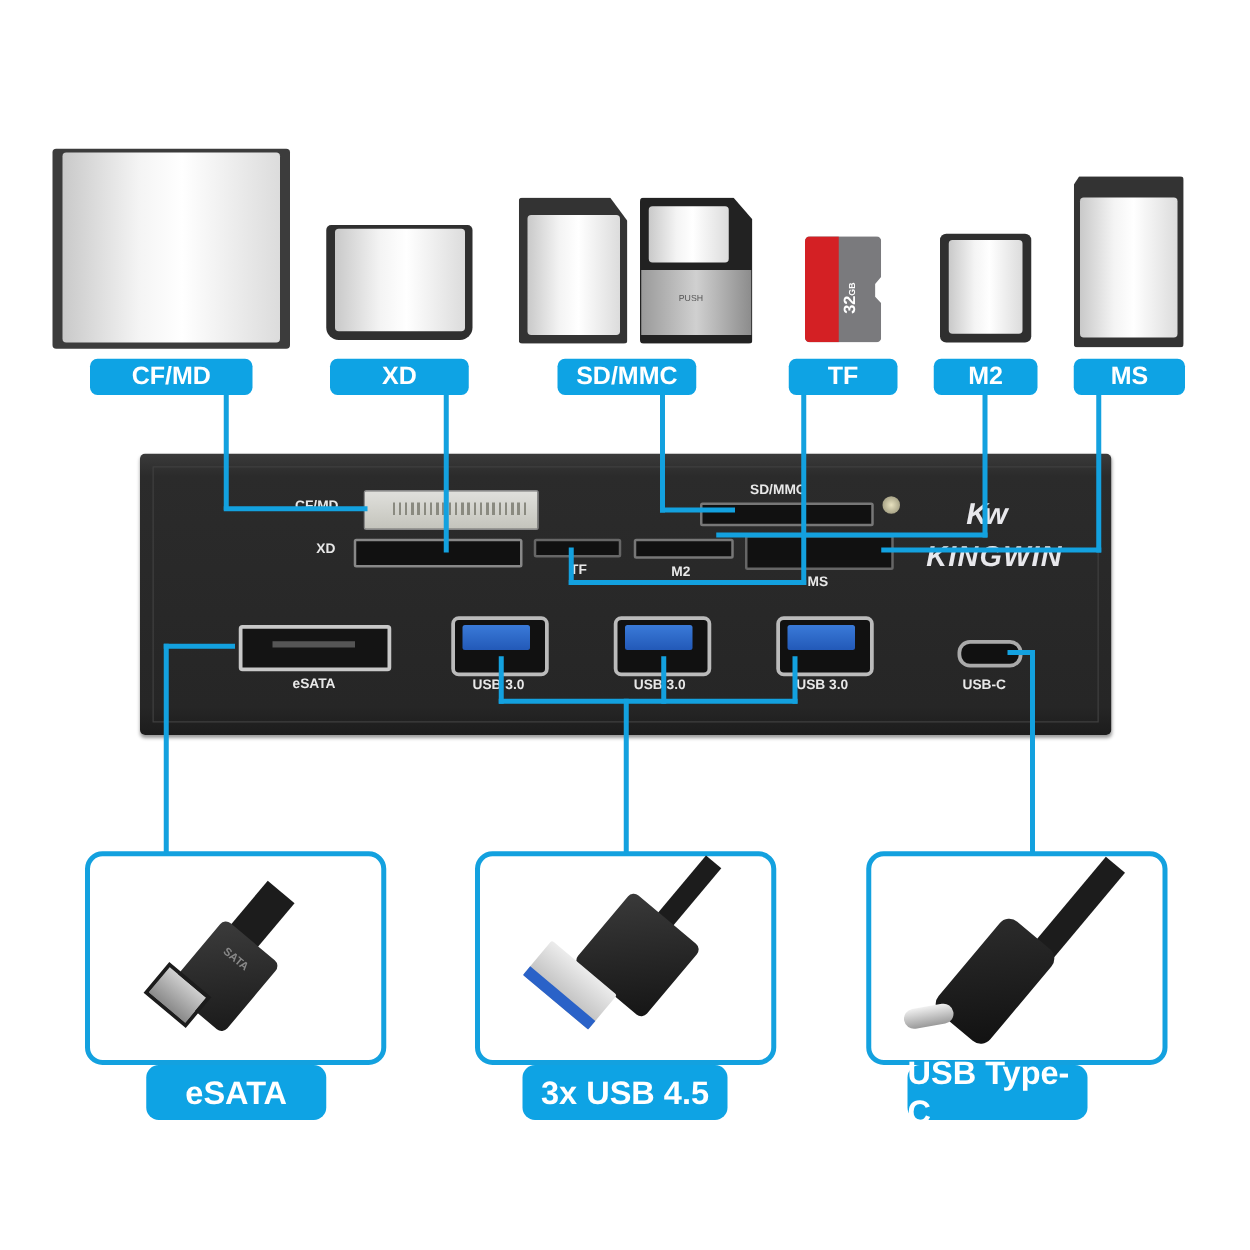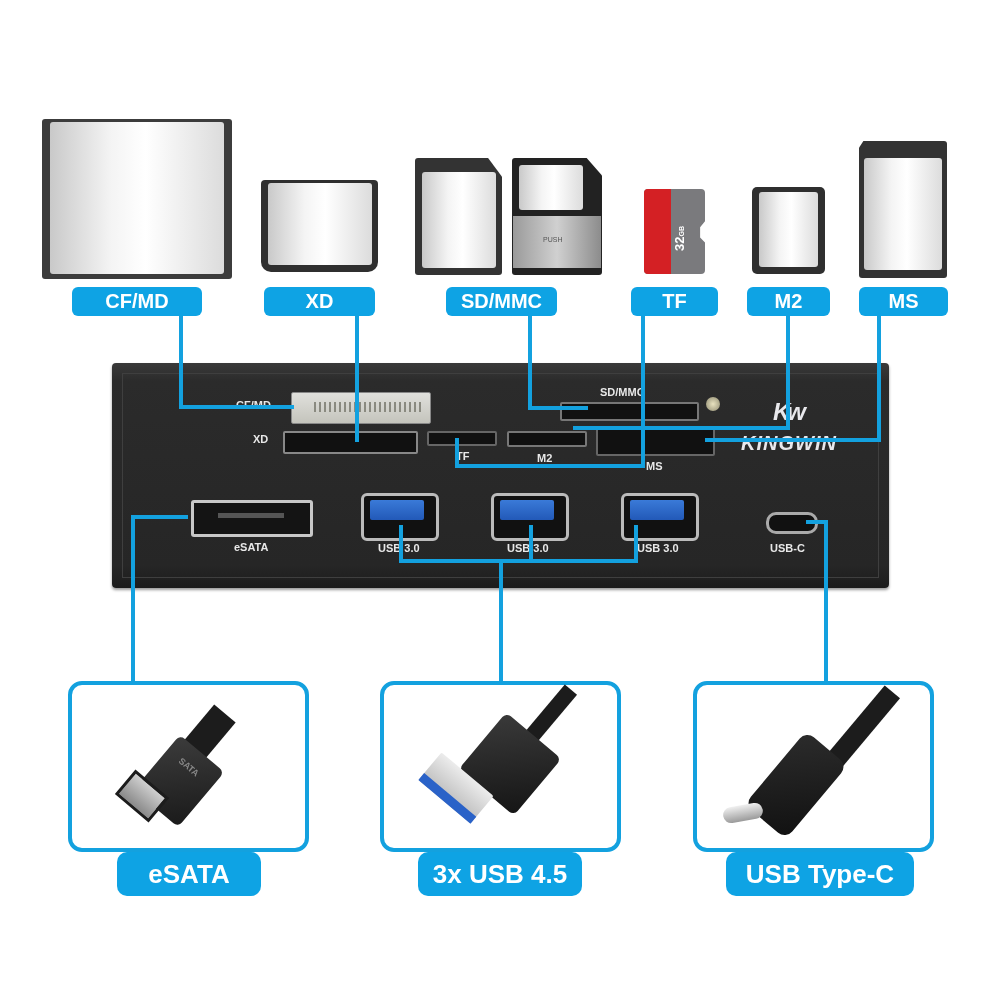--- a/index.html
+++ b/index.html
@@ -82,21 +82,21 @@
 
 <div class="slot" style="left:560px;top:402px;width:135px;height:15px;border-color:#777;"></div>
 <span class="ptext" style="left:600px;top:386px;">SD/MMC</span>
 
 <div class="slot" style="left:596px;top:428px;width:115px;height:24px;border-color:#666;"></div>
 <span class="ptext" style="left:646px;top:460px;">MS</span>
 
 <div class="abs" style="left:706px;top:397px;width:14px;height:14px;border-radius:50%;background:radial-gradient(#e8e2c0,#8e8a70);"></div>
 
 <div class="abs" style="left:773px;top:398px;color:#e8e8ec;font-weight:bold;font-style:italic;font-size:24px;letter-spacing:-3px;">Kw</div>
-<div class="abs" style="left:741px;top:432px;color:#e8e8ec;font-weight:bold;font-style:italic;font-size:20px;letter-spacing:1px;">KINGWIN</div>
+<div class="abs" style="left:741px;top:432px;color:#e8e8ec;font-weight:bold;font-style:italic;font-size:23px;letter-spacing:1px;">KINGWIN</div>
 
 <div class="abs" style="left:191px;top:500px;width:116px;height:31px;background:#141414;border:3px solid #c8c8c8;border-radius:3px;">
   <div class="abs" style="left:24px;top:10px;width:66px;height:5px;background:#555;"></div>
 </div>
 <span class="ptext" style="left:234px;top:541px;">eSATA</span>
 
 <div class="usb" style="left:361px;top:493px;">
     <div class="tongue"></div>
   </div>
 <span class="ptext" style="left:378px;top:542px;">USB 3.0</span>
@@ -159,13 +159,13 @@
     <div class="abs" style="left:0;bottom:0;width:100%;height:9px;background:#2a62c8;"></div>
   </div>
 </div>
 <div class="big-label" style="left:418px;top:852px;width:164px;height:44px;">3x USB 4.5</div>
 
 <div class="cable-box" style="left:693px;top:681px;width:233px;height:163px;">
   <div class="abs" style="left:150px;top:-6px;width:20px;height:110px;background:#1c1c1c;transform:rotate(40deg);"></div>
   <div class="abs" style="left:72px;top:52px;width:54px;height:96px;background:linear-gradient(135deg,#2c2c2c,#111);border-radius:10px;transform:rotate(40deg);"></div>
   <div class="abs" style="left:26px;top:120px;width:40px;height:16px;background:linear-gradient(#f0f0f0,#9a9a9a);border-radius:8px;transform:rotate(-10deg);"></div>
 </div>
-<div class="big-label" style="left:726px;top:852px;width:188px;height:44px;">USB Type-C</div>
+<div class="big-label" style="left:726px;top:852px;width:144px;height:44px;">USB Type-C</div>
 
 </body></html>

